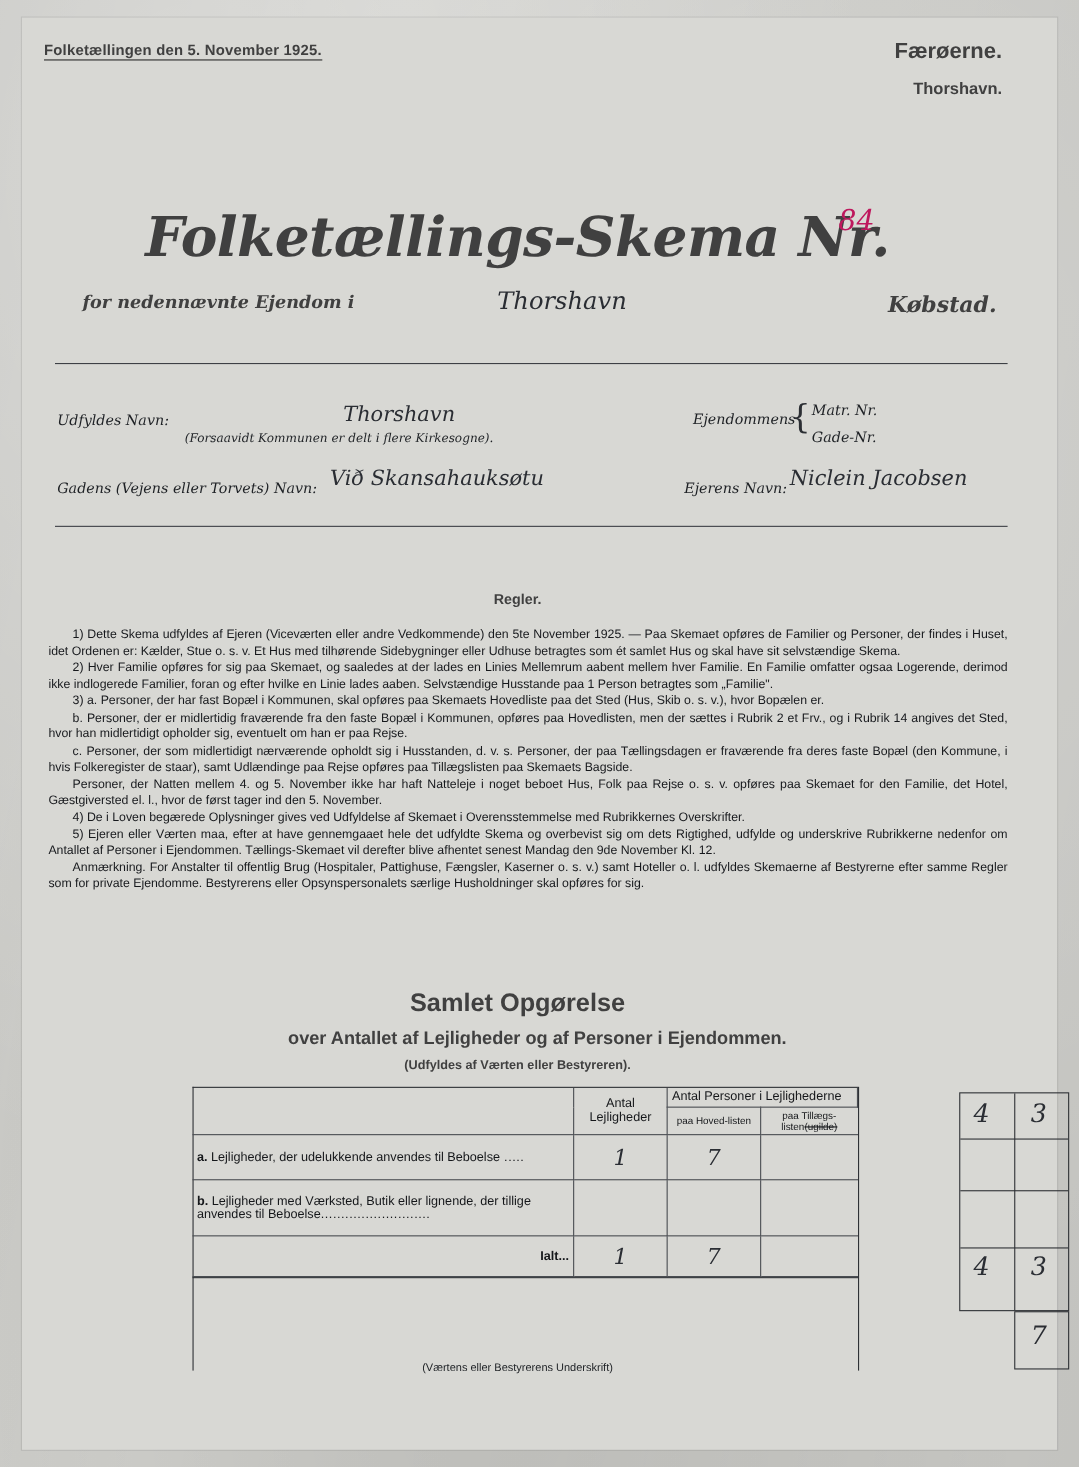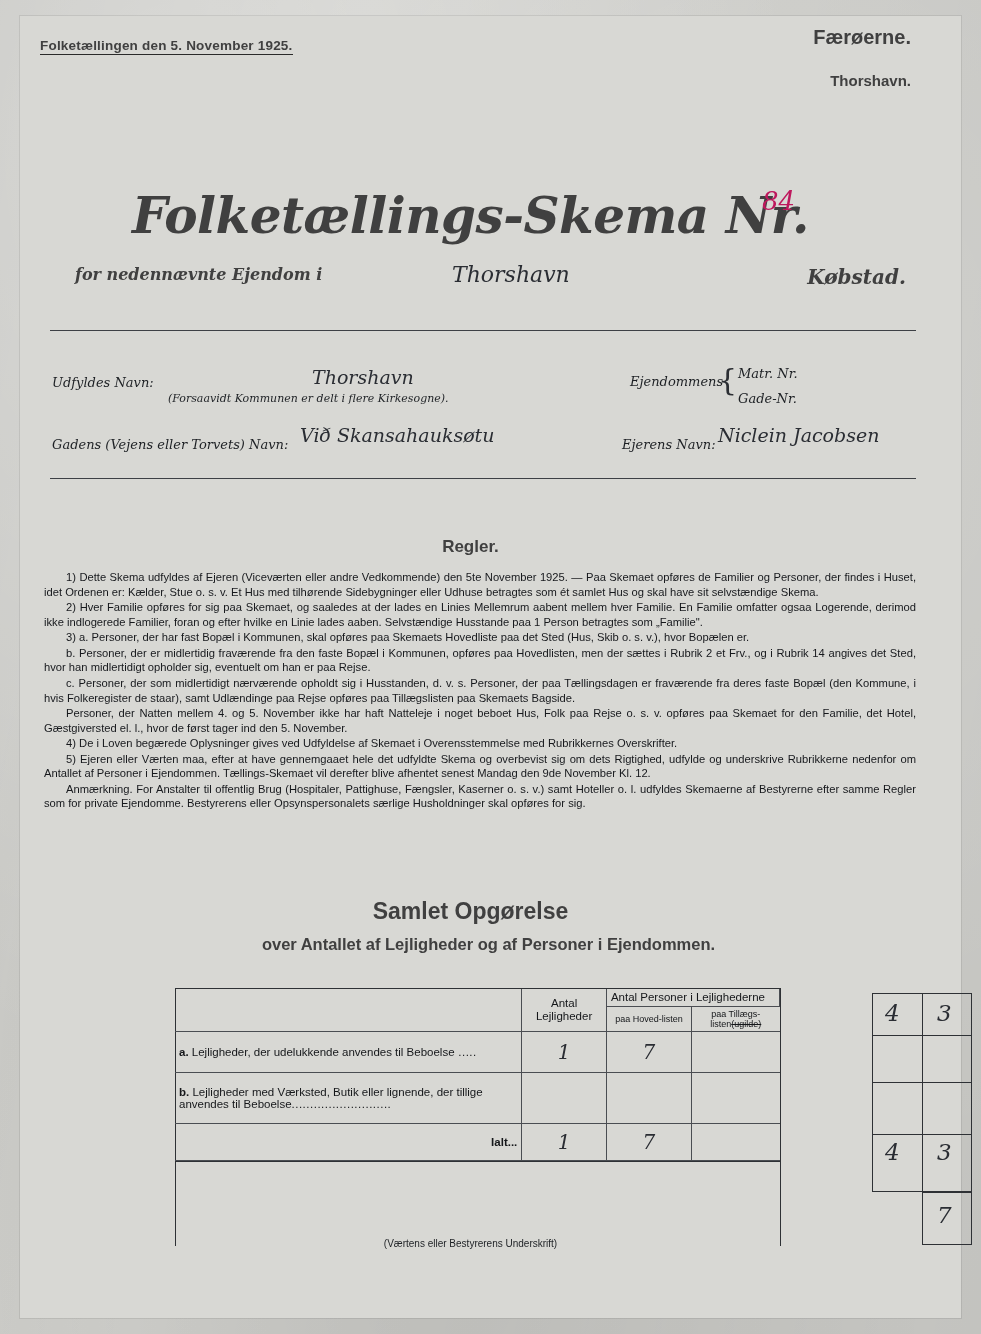--- a/index.html
+++ b/index.html
@@ -53,21 +53,21 @@
 
   
   .hdr-left {
     left: 40px; top: 38px;
     font-size: 13.5px;
     font-weight: bold;
     letter-spacing: 0.2px;
   }
   .hdr-left .ul { border-bottom: 1.5px solid #2a2a2a; padding-bottom: 1px; }
   .hdr-right {
-    right: 70px; top: 26px;
+    right: 70px; top: 36px;
     font-size: 20px;
     font-weight: bold;
     text-align: right;
   }
   .hdr-right2 {
     right: 70px; top: 72px;
     font-size: 15px;
     font-weight: bold;
     text-align: right;
   }
@@ -151,21 +151,21 @@
   .f-gadens-line{ position:absolute; left: 296px; top: 452px; width: 322px; border-bottom: 1px solid #4a4d52; }
   .f-gadens-hand{ left: 300px; top: 424px; font-size: 19px; }
   .f-ejer     { left: 622px; top: 437px; }
   .f-ejer-line{ position:absolute; left: 718px; top: 452px; width: 198px; border-bottom: 1px solid #4a4d52; }
   .f-ejer-hand{ left: 718px; top: 424px; font-size: 19px; }
 
   
   .regler-h {
     left: 0; top: 537px; width: 941px;
     text-align: center;
-    font-size: 17px;
+    font-size: 13px;
     font-weight: bold;
     font-family: "Liberation Sans", sans-serif;
   }
   .regler-body {
     left: 44px; top: 570px; width: 872px;
     font-size: 11.2px;
     line-height: 1.30;
     text-align: justify;
     color: #16181c;
   }
@@ -333,20 +333,21 @@
     <p class="ind">b. Personer, der er midlertidig fraværende fra den faste Bopæl i Kommunen, opføres paa Hovedlisten, men der sættes i Rubrik 2 et Frv., og i Rubrik 14 angives det Sted, hvor han midlertidigt opholder sig, eventuelt om han er paa Rejse.</p>
     <p class="ind">c. Personer, der som midlertidigt nærværende opholdt sig i Husstanden, d. v. s. Personer, der paa Tællingsdagen er fraværende fra deres faste Bopæl (den Kommune, i hvis Folkeregister de staar), samt Udlændinge paa Rejse opføres paa Tillægslisten paa Skemaets Bagside.</p>
     <p class="ind">Personer, der Natten mellem 4. og 5. November ikke har haft Natteleje i noget beboet Hus, Folk paa Rejse o. s. v. opføres paa Skemaet for den Familie, det Hotel, Gæstgiversted el. l., hvor de først tager ind den 5. November.</p>
     <p class="ind">4) De i Loven begærede Oplysninger gives ved Udfyldelse af Skemaet i Overensstemmelse med Rubrikkernes Overskrifter.</p>
     <p class="ind">5) Ejeren eller Værten maa, efter at have gennemgaaet hele det udfyldte Skema og overbevist sig om dets Rigtighed, udfylde og underskrive Rubrikkerne nedenfor om Antallet af Personer i Ejendommen. Tællings-Skemaet vil derefter blive afhentet senest Mandag den 9de November Kl. 12.</p>
     <p class="ind">Anmærkning. For Anstalter til offentlig Brug (Hospitaler, Pattighuse, Fængsler, Kaserner o. s. v.) samt Hoteller o. l. udfyldes Skemaerne af Bestyrerne efter samme Regler som for private Ejendomme. Bestyrerens eller Opsynspersonalets særlige Husholdninger skal opføres for sig.</p>
   </div>
 
   <div class="ink samlet-h1">Samlet Opgørelse</div>
   <div class="ink samlet-h2">over Antallet af Lejligheder og af Personer i Ejendommen.</div>
+  <div class="ink samlet-h3">(Udfyldes af Værten eller Bestyreren).</div>
 
   <div class="tbl-left-edge"></div>
   <div class="tbl-right-edge"></div>
 
   <div class="tbl">
     <table>
       <tbody>
           <tr>
         <td class="c-desc no-tb" rowspan="2"></td>
         <td class="c-antal th-main no-tb" rowspan="2">Antal Lejligheder</td>

